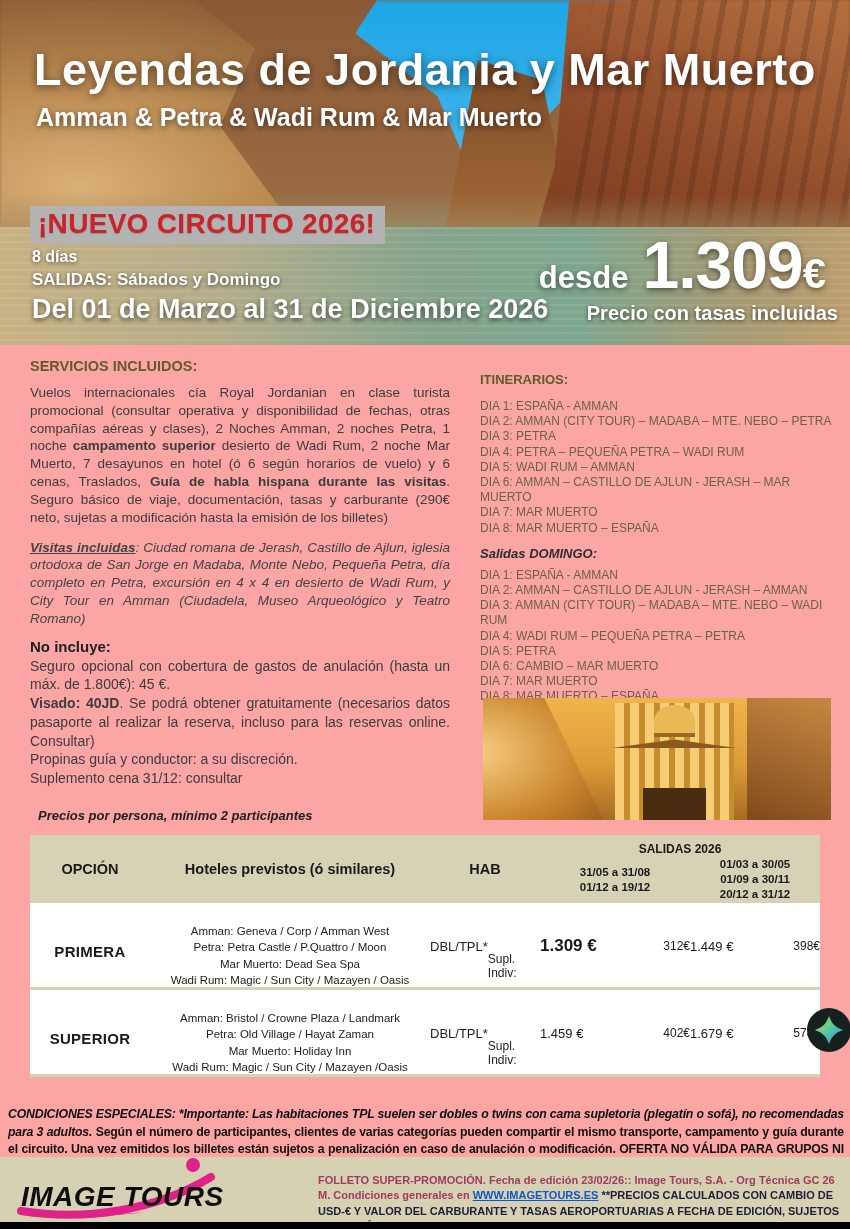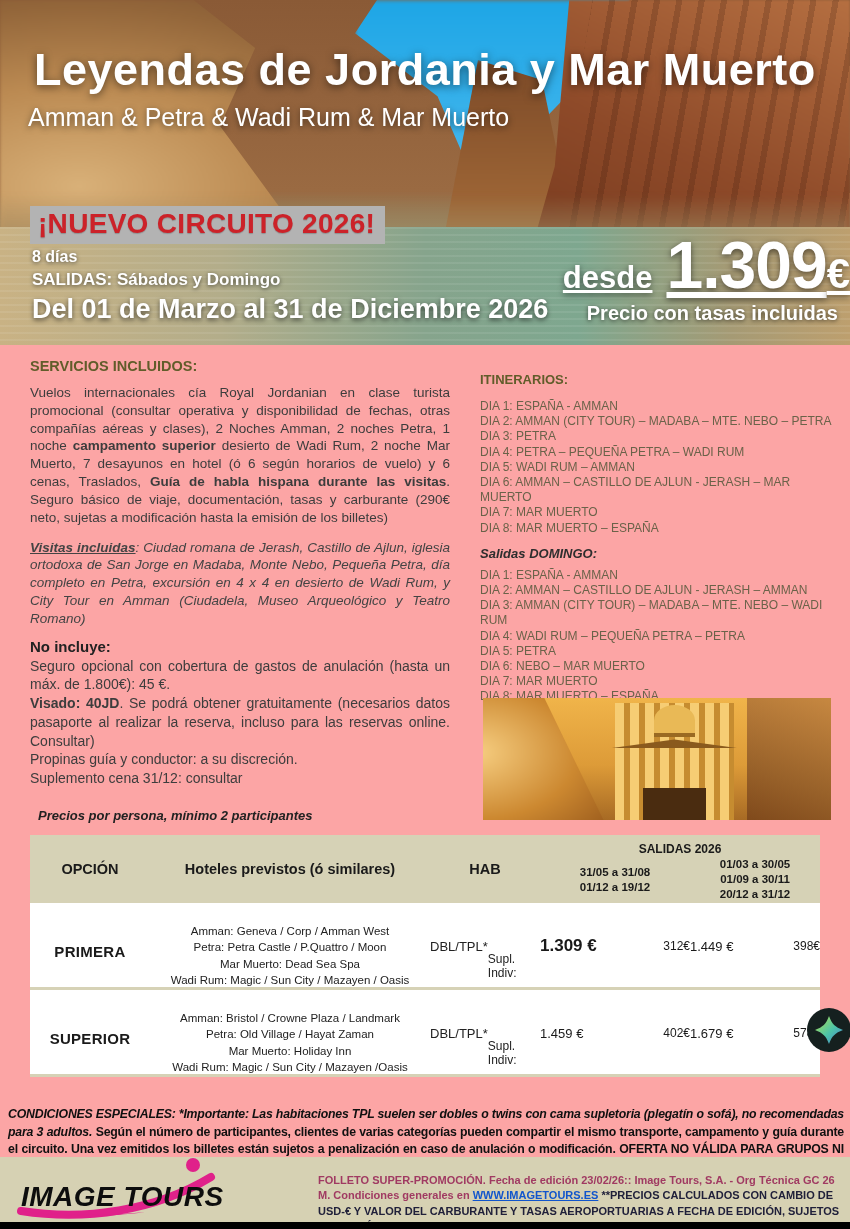--- a/index.html
+++ b/index.html
@@ -24,29 +24,29 @@
         background:repeating-linear-gradient(100deg,rgba(50,20,8,.55) 0 6px,rgba(0,0,0,0) 6px 22px);
         clip-path:polygon(22% 0,100% 0,100% 100%,6% 100%);}
   .hero .water{position:absolute;left:0;bottom:0;width:100%;height:118px;
         background:linear-gradient(90deg,#c9b284 0%,#b3ad8a 26%,#86a48c 50%,#7ea78f 68%,#a59a74 86%,#bd9f6e 100%);}
   .hero .water:after{content:"";position:absolute;inset:0;
         background:repeating-linear-gradient(180deg,rgba(255,255,255,.08) 0 2px,rgba(0,0,0,0) 2px 7px);}
   .hero .water-blend{position:absolute;left:0;bottom:100px;width:100%;height:50px;
         background:linear-gradient(180deg,rgba(138,106,66,0),rgba(160,140,100,.8));filter:blur(3px);}
   .hero-title{position:absolute;left:34px;top:44px;width:800px;color:#fff;font-size:45px;font-weight:700;
         letter-spacing:.5px;text-shadow:0 2px 8px rgba(0,0,0,.55);}
-  .hero-subtitle{position:absolute;left:28px;top:103px;color:#fff;font-size:25px;font-weight:400;
+  .hero-subtitle{position:absolute;left:36px;top:103px;color:#fff;font-size:25px;font-weight:700;
         text-shadow:0 2px 6px rgba(0,0,0,.55);}
   .badge{position:absolute;left:30px;top:206px;background:#b3b3b3;color:#cc2229;font-size:28px;font-weight:800;
         padding:2px 10px 4px 8px;letter-spacing:.3px;text-shadow:0 1px 1px rgba(0,0,0,.2);}
   .hero-line1{position:absolute;left:32px;top:248px;color:#fff;font-size:16px;font-weight:700;text-shadow:0 1px 4px rgba(0,0,0,.6);}
   .hero-line2{position:absolute;left:32px;top:270px;color:#fff;font-size:17px;font-weight:700;text-shadow:0 1px 4px rgba(0,0,0,.6);}
   .hero-line3{position:absolute;left:32px;top:294px;color:#fff;font-size:27px;font-weight:700;text-shadow:0 2px 5px rgba(0,0,0,.6);}
-  .price-row{position:absolute;right:0;top:232px;display:flex;align-items:baseline;color:#fff;
-        text-shadow:0 2px 6px rgba(0,0,0,.55);text-decoration:underline;}
+  .price-row{position:absolute;right:24px;top:232px;display:flex;align-items:baseline;color:#fff;
+        text-shadow:0 2px 6px rgba(0,0,0,.55);}
   .price-from{font-size:31px;font-weight:700;margin-right:14px;}
   .price-val{font-size:66px;font-weight:800;letter-spacing:-1px;line-height:1;}
   .price-cur{font-size:42px;font-weight:800;}
   .price-note{position:absolute;right:12px;top:302px;color:#fff;font-size:20px;font-weight:700;text-shadow:0 1px 4px rgba(0,0,0,.6);}
 
   
   .left-col{position:absolute;left:30px;top:358px;width:420px;color:#3d3d3d;}
   .sec-heading{color:#615c2a;font-size:14.5px;font-weight:700;margin:0 0 10px 0;}
   .para{font-size:13.5px;line-height:1.32;text-align:justify;margin:0;}
   .visitas{margin-top:12px;font-style:italic;color:#444;}
@@ -170,21 +170,21 @@
     <div class="day">DIA 5: WADI RUM – AMMAN</div>
     <div class="day">DIA 6: AMMAN – CASTILLO DE AJLUN - JERASH – MAR MUERTO</div>
     <div class="day">DIA 7: MAR MUERTO</div>
     <div class="day">DIA 8: MAR MUERTO – ESPAÑA</div>
     <div class="sal-label">Salidas DOMINGO:</div>
     <div class="day">DIA 1: ESPAÑA - AMMAN</div>
     <div class="day">DIA 2: AMMAN – CASTILLO DE AJLUN - JERASH – AMMAN</div>
     <div class="day">DIA 3: AMMAN (CITY TOUR) – MADABA – MTE. NEBO – WADI RUM</div>
     <div class="day">DIA 4: WADI RUM – PEQUEÑA PETRA – PETRA</div>
     <div class="day">DIA 5: PETRA</div>
-    <div class="day">DIA 6: NEBO – MAR MUERTO</div>
+    <div class="day">DIA 6: CAMBIO – MAR MUERTO</div>
     <div class="day">DIA 7: MAR MUERTO</div>
     <div class="day">DIA 8: MAR MUERTO – ESPAÑA</div>
   </div>
 
   <div class="petra">
     <div class="facade"></div>
     <div class="ped"></div>
     <div class="tholos"></div>
     <div class="door"></div>
     <div class="rock-l"></div>

